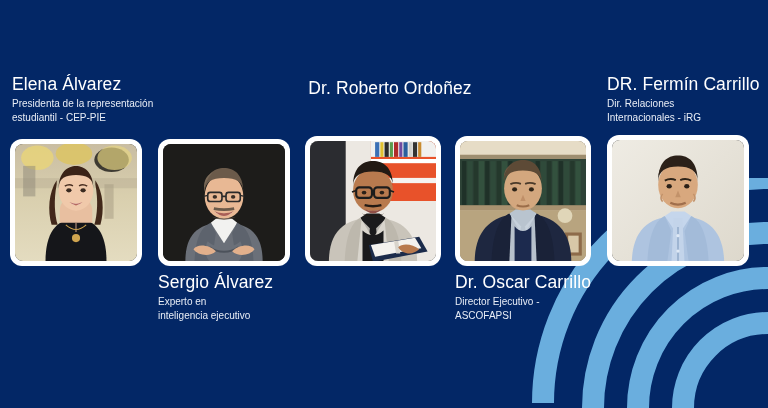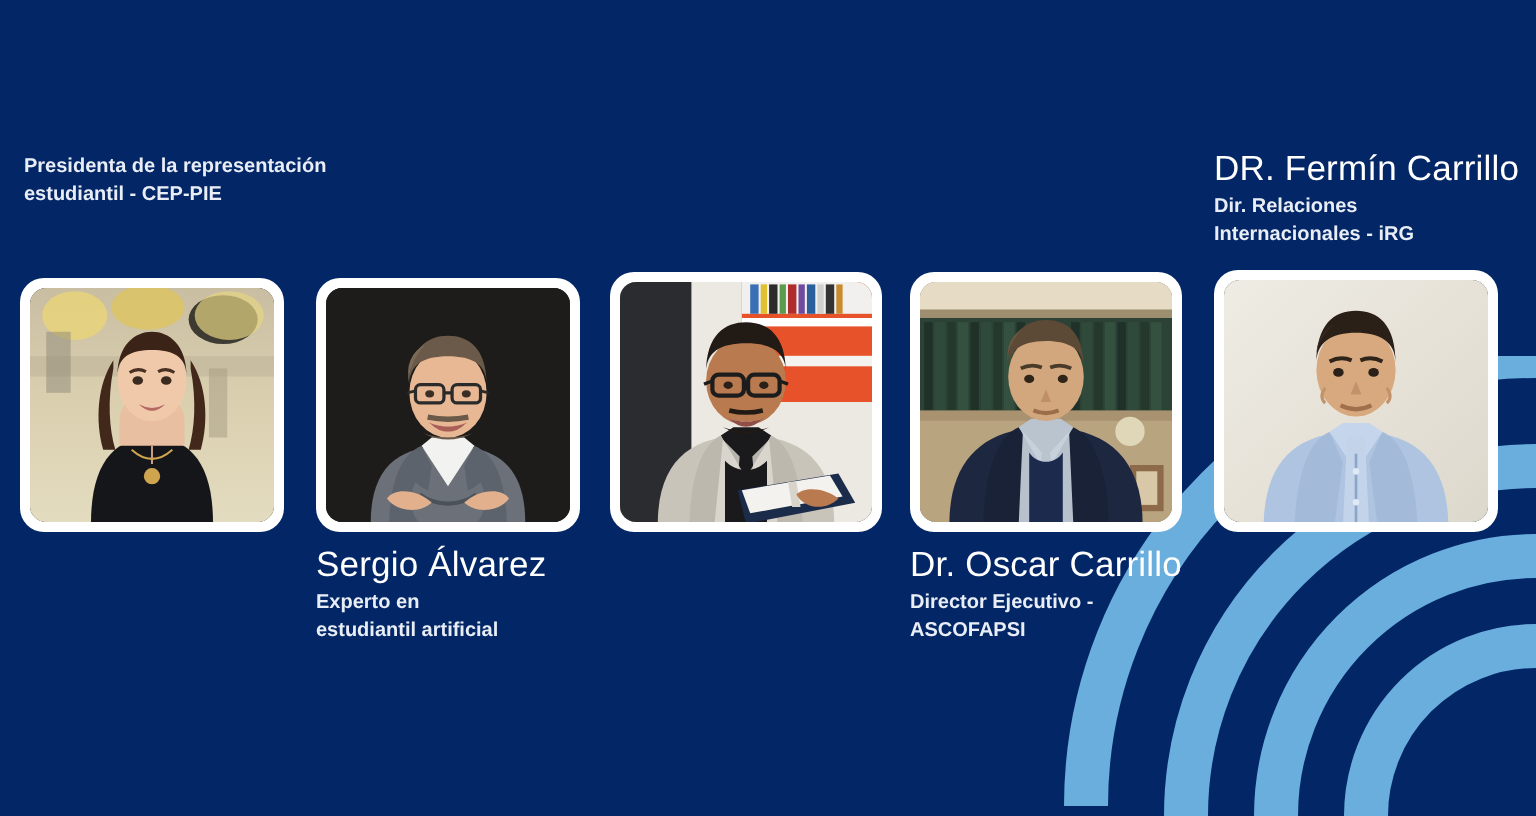--- a/index.html
+++ b/index.html
@@ -65,21 +65,21 @@
   .sp-name {
     font-size: 17.5px;
     font-weight: 400;
     letter-spacing: 0.1px;
     line-height: 1.15;
     white-space: nowrap;
     color: #ffffff;
   }
   .sp-role {
     font-size: 10px;
-    font-weight: 700;
+    font-weight: 400;
     line-height: 1.35;
     color: #e8edf6;
     margin-top: 3px;
     white-space: pre-line;
   }
   .center .sp-name,
   .center .sp-role {
     text-align: center;
   }
 </style>
@@ -98,20 +98,21 @@
     <g fill="none" stroke="#6aaede" stroke-width="22">
       <circle cx="300" cy="230" r="130"></circle>
     </g>
     <g fill="none" stroke="#6aaede" stroke-width="22">
       <circle cx="300" cy="230" r="85"></circle>
     </g>
   </svg>
 
   <div class="card">
     <div class="label-block" style="left:12px; top:74px; width:200px;">
+      <div class="sp-name">Elena Álvarez</div>
       <div class="sp-role">Presidenta de la representación
 estudiantil - CEP-PIE</div>
     </div>
     <div class="photo-frame" style="left:10px; top:139px; width:132px; height:127px;">
       <div class="photo">
         <svg viewBox="0 0 120 116" preserveAspectRatio="xMidYMid slice" aria-hidden="true">
           <defs>
             <linearGradient id="bg1" x1="0" y1="0" x2="0" y2="1">
               <stop offset="0%" stop-color="#c9bda2"></stop>
               <stop offset="45%" stop-color="#d9cfae"></stop>
@@ -173,26 +174,27 @@
           <path d="M50.6 66.6 q9.4 9.2 18.8 0 q-9.4 4 -18.8 0 Z" fill="#a95f55"></path>
           <path d="M48 72 q12 6 24 0 q-12 4 -24 0 Z" fill="#6b5a4a"></path>
           <path d="M30 104 C34 98 46 100 52 106 C46 112 34 110 30 104 Z" fill="#e2b08c"></path>
           <path d="M90 104 C86 98 74 100 68 106 C74 112 86 110 90 104 Z" fill="#e2b08c"></path>
         </svg>
       </div>
     </div>
     <div class="label-block" style="left:158px; top:272px; width:200px;">
       <div class="sp-name">Sergio Álvarez</div>
       <div class="sp-role">Experto en
-estudiantil artificial</div>
+inteligencia ejecutivo</div>
     </div>
   </div>
 
   <div class="card center">
     <div class="label-block" style="left:290px; top:78px; width:200px;">
+      <div class="sp-name">Dr. Roberto Ordoñez</div>
     </div>
     <div class="photo-frame" style="left:305px; top:136px; width:136px; height:130px;">
       <div class="photo">
         <svg viewBox="0 0 120 116" preserveAspectRatio="xMidYMid slice" aria-hidden="true">
           <rect width="120" height="116" fill="#ece8e2"></rect>
           <rect x="58" y="0" width="62" height="58" fill="#e8522a"></rect>
           <rect x="58" y="0" width="62" height="16" fill="#f1f0ee"></rect>
           <g>
             <rect x="62" y="2" width="4" height="14" fill="#3b6fb5"></rect>
             <rect x="67" y="2" width="3" height="14" fill="#e0c030"></rect>

